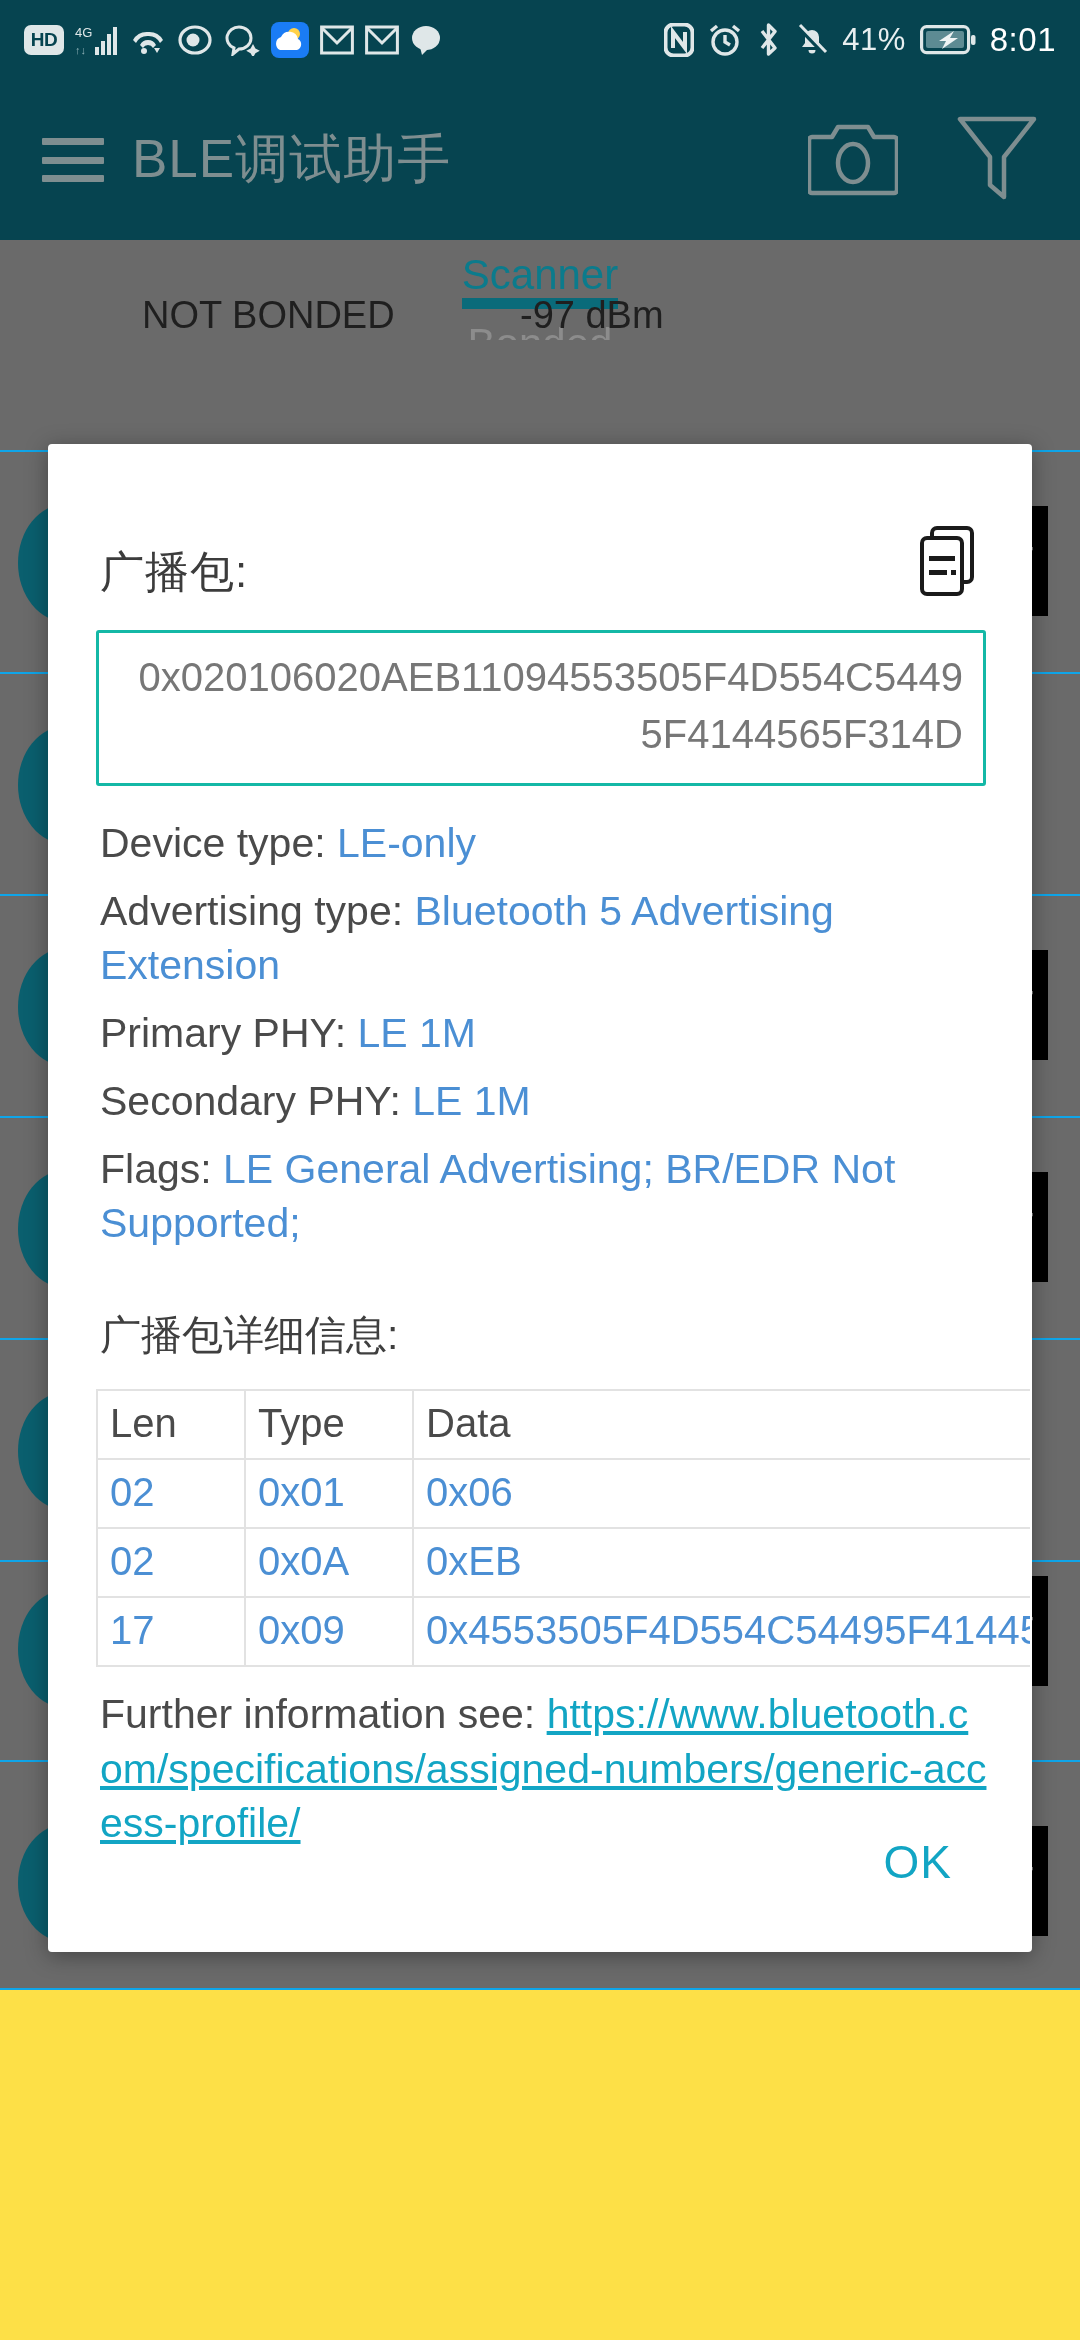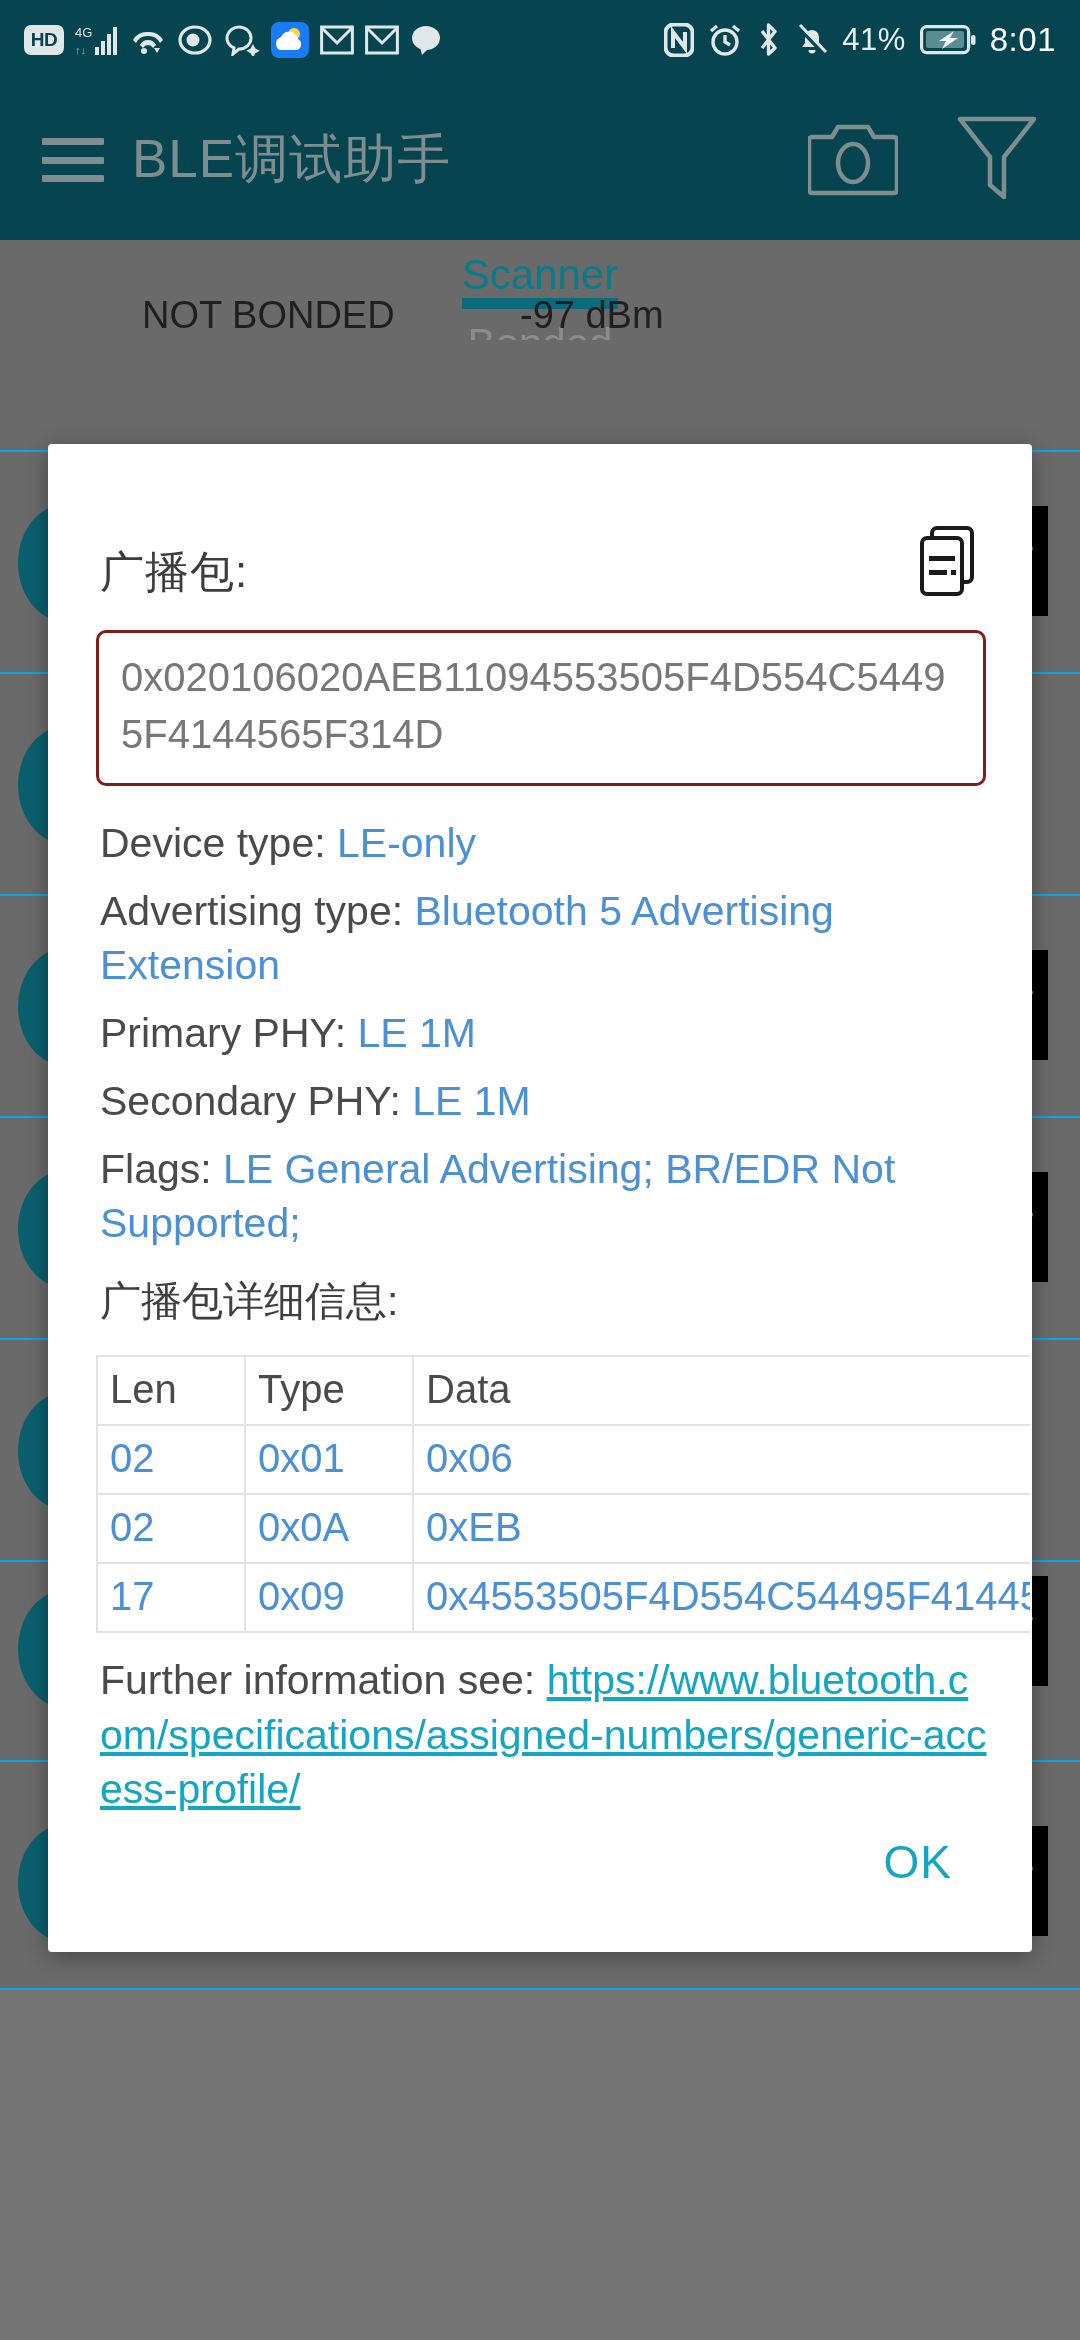--- a/index.html
+++ b/index.html
@@ -5,21 +5,21 @@
   * { box-sizing: border-box; margin: 0; padding: 0; }
   html, body {
     width: 1080px; height: 2340px;
     font-family: "Liberation Sans", "DejaVu Sans", sans-serif;
     overflow: hidden;
     background: #fff;
   }
   #screen {
     position: relative;
     width: 1080px; height: 2340px;
-    background: #737373;
+    background: #fde047;
     overflow: hidden;
   }
 
   
   #statusbar {
     position: absolute; top: 0; left: 0;
     width: 1080px; height: 80px;
     background: #064450;
     display: flex; align-items: center;
     padding: 0 24px;
@@ -127,41 +127,42 @@
   }
   .dlg-head {
     display: flex; align-items: flex-end;
     padding: 84px 50px 0 52px;
   }
   .dlg-title { font-size: 44px; color: #3c3c3c; letter-spacing: 1px; }
   .copy-btn { margin-left: auto; margin-top: -4px; }
 
   .hex-box {
     margin: 28px 46px 0 48px;
-    border: 3px solid #7f1d1d;
-    border-radius: 10px;
+    border: 3px solid #14b8a6;
+    border-radius: 3px;
     padding: 16px 20px 20px 22px;
     font-size: 40px;
     line-height: 1.42;
     color: #777777;
     word-break: break-all;
+    text-align: right;
   }
 
   .info-block { padding: 16px 46px 0 52px; }
   .info-line {
     font-size: 41px;
     line-height: 1.32;
     color: #4a4a4a;
     margin-top: 14px;
   }
   .info-line .val { color: #4b8fd4; }
 
   .sect-title {
     padding: 0 46px 0 52px;
-    margin-top: 24px;
+    margin-top: 58px;
     font-size: 41px;
     color: #3f3f3f;
   }
 
   .tbl-wrap {
     margin: 26px 0 0 48px;
     width: 934px;
     overflow: hidden;
   }
   table.adv {

